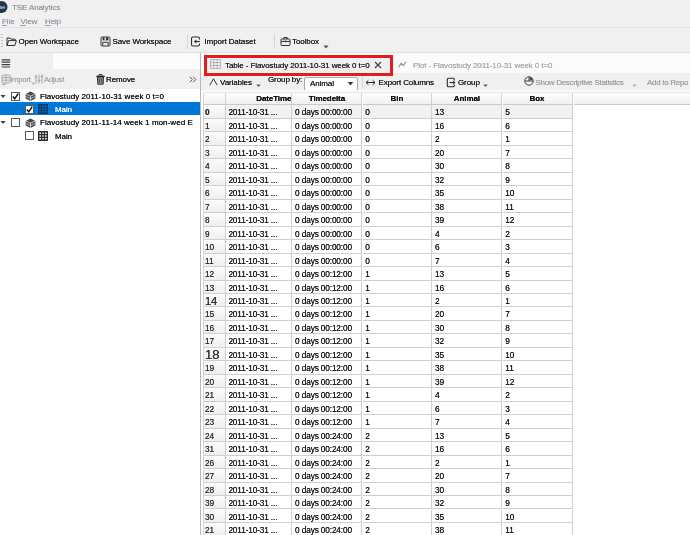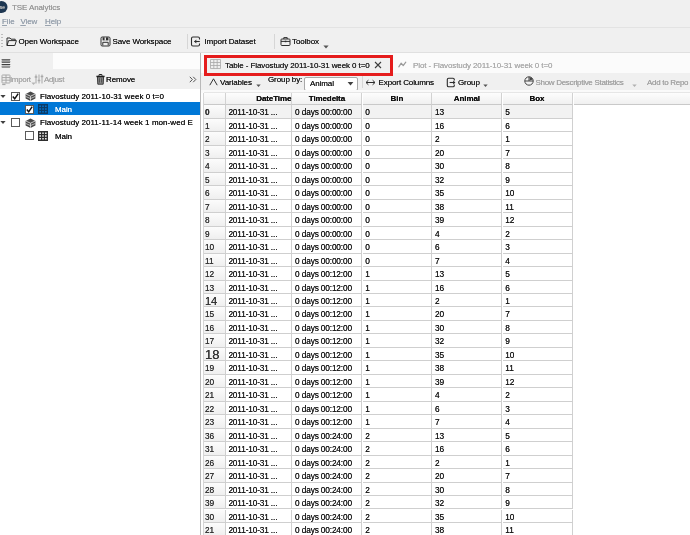--- a/index.html
+++ b/index.html
@@ -322,21 +322,21 @@
     <div class="abs" style="left:292.3px;top:401.74px;width:70.2px;height:13.47px;background:#ffffff;border-right:1px solid #d0d0d0;border-bottom:1px solid #cfcfcf;padding-left:2.8px;color:#1c1c1c;font-size:8.3px;letter-spacing:-0.15px;line-height:14.07px;white-space:nowrap;overflow:hidden;">0 days 00:12:00</div>
     <div class="abs" style="left:362.5px;top:401.74px;width:69.8px;height:13.47px;background:#ffffff;border-right:1px solid #d0d0d0;border-bottom:1px solid #cfcfcf;padding-left:2.8px;color:#1c1c1c;font-size:8.3px;letter-spacing:-0.15px;line-height:14.07px;white-space:nowrap;overflow:hidden;">1</div>
     <div class="abs" style="left:432.3px;top:401.74px;width:70.2px;height:13.47px;background:#ffffff;border-right:1px solid #d0d0d0;border-bottom:1px solid #cfcfcf;padding-left:2.8px;color:#1c1c1c;font-size:8.3px;letter-spacing:-0.15px;line-height:14.07px;white-space:nowrap;overflow:hidden;">6</div>
     <div class="abs" style="left:502.5px;top:401.74px;width:70.0px;height:13.47px;background:#ffffff;border-right:1px solid #d0d0d0;border-bottom:1px solid #cfcfcf;padding-left:2.8px;color:#1c1c1c;font-size:8.3px;letter-spacing:-0.15px;line-height:14.07px;white-space:nowrap;overflow:hidden;">3</div>
     <div class="abs" style="left:203.5px;top:415.21px;width:22.1px;height:13.47px;background:linear-gradient(#fcfcfc,#efefef);border-right:1px solid #cfcfcf;border-bottom:1px solid #cfcfcf;padding-left:1.5px;color:#333;font-size:8.3px;line-height:14.07px;">23</div>
     <div class="abs" style="left:225.6px;top:415.21px;width:66.7px;height:13.47px;background:#ffffff;border-right:1px solid #d0d0d0;border-bottom:1px solid #cfcfcf;padding-left:2.8px;color:#1c1c1c;font-size:8.3px;letter-spacing:-0.15px;line-height:14.07px;white-space:nowrap;overflow:hidden;">2011-10-31 ...</div>
     <div class="abs" style="left:292.3px;top:415.21px;width:70.2px;height:13.47px;background:#ffffff;border-right:1px solid #d0d0d0;border-bottom:1px solid #cfcfcf;padding-left:2.8px;color:#1c1c1c;font-size:8.3px;letter-spacing:-0.15px;line-height:14.07px;white-space:nowrap;overflow:hidden;">0 days 00:12:00</div>
     <div class="abs" style="left:362.5px;top:415.21px;width:69.8px;height:13.47px;background:#ffffff;border-right:1px solid #d0d0d0;border-bottom:1px solid #cfcfcf;padding-left:2.8px;color:#1c1c1c;font-size:8.3px;letter-spacing:-0.15px;line-height:14.07px;white-space:nowrap;overflow:hidden;">1</div>
     <div class="abs" style="left:432.3px;top:415.21px;width:70.2px;height:13.47px;background:#ffffff;border-right:1px solid #d0d0d0;border-bottom:1px solid #cfcfcf;padding-left:2.8px;color:#1c1c1c;font-size:8.3px;letter-spacing:-0.15px;line-height:14.07px;white-space:nowrap;overflow:hidden;">7</div>
     <div class="abs" style="left:502.5px;top:415.21px;width:70.0px;height:13.47px;background:#ffffff;border-right:1px solid #d0d0d0;border-bottom:1px solid #cfcfcf;padding-left:2.8px;color:#1c1c1c;font-size:8.3px;letter-spacing:-0.15px;line-height:14.07px;white-space:nowrap;overflow:hidden;">4</div>
-    <div class="abs" style="left:203.5px;top:428.68px;width:22.1px;height:13.47px;background:linear-gradient(#fcfcfc,#efefef);border-right:1px solid #cfcfcf;border-bottom:1px solid #cfcfcf;padding-left:1.5px;color:#333;font-size:8.3px;line-height:14.07px;">36</div>
+    <div class="abs" style="left:203.5px;top:428.68px;width:22.1px;height:13.47px;background:linear-gradient(#fcfcfc,#efefef);border-right:1px solid #cfcfcf;border-bottom:1px solid #cfcfcf;padding-left:1.5px;color:#333;font-size:8.3px;line-height:14.07px;">24</div>
     <div class="abs" style="left:225.6px;top:428.68px;width:66.7px;height:13.47px;background:#ffffff;border-right:1px solid #d0d0d0;border-bottom:1px solid #cfcfcf;padding-left:2.8px;color:#1c1c1c;font-size:8.3px;letter-spacing:-0.15px;line-height:14.07px;white-space:nowrap;overflow:hidden;">2011-10-31 ...</div>
     <div class="abs" style="left:292.3px;top:428.68px;width:70.2px;height:13.47px;background:#ffffff;border-right:1px solid #d0d0d0;border-bottom:1px solid #cfcfcf;padding-left:2.8px;color:#1c1c1c;font-size:8.3px;letter-spacing:-0.15px;line-height:14.07px;white-space:nowrap;overflow:hidden;">0 days 00:24:00</div>
     <div class="abs" style="left:362.5px;top:428.68px;width:69.8px;height:13.47px;background:#ffffff;border-right:1px solid #d0d0d0;border-bottom:1px solid #cfcfcf;padding-left:2.8px;color:#1c1c1c;font-size:8.3px;letter-spacing:-0.15px;line-height:14.07px;white-space:nowrap;overflow:hidden;">2</div>
     <div class="abs" style="left:432.3px;top:428.68px;width:70.2px;height:13.47px;background:#ffffff;border-right:1px solid #d0d0d0;border-bottom:1px solid #cfcfcf;padding-left:2.8px;color:#1c1c1c;font-size:8.3px;letter-spacing:-0.15px;line-height:14.07px;white-space:nowrap;overflow:hidden;">13</div>
     <div class="abs" style="left:502.5px;top:428.68px;width:70.0px;height:13.47px;background:#ffffff;border-right:1px solid #d0d0d0;border-bottom:1px solid #cfcfcf;padding-left:2.8px;color:#1c1c1c;font-size:8.3px;letter-spacing:-0.15px;line-height:14.07px;white-space:nowrap;overflow:hidden;">5</div>
     <div class="abs" style="left:203.5px;top:442.15px;width:22.1px;height:13.47px;background:linear-gradient(#fcfcfc,#efefef);border-right:1px solid #cfcfcf;border-bottom:1px solid #cfcfcf;padding-left:1.5px;color:#333;font-size:8.3px;line-height:14.07px;">31</div>
     <div class="abs" style="left:225.6px;top:442.15px;width:66.7px;height:13.47px;background:#ffffff;border-right:1px solid #d0d0d0;border-bottom:1px solid #cfcfcf;padding-left:2.8px;color:#1c1c1c;font-size:8.3px;letter-spacing:-0.15px;line-height:14.07px;white-space:nowrap;overflow:hidden;">2011-10-31 ...</div>
     <div class="abs" style="left:292.3px;top:442.15px;width:70.2px;height:13.47px;background:#ffffff;border-right:1px solid #d0d0d0;border-bottom:1px solid #cfcfcf;padding-left:2.8px;color:#1c1c1c;font-size:8.3px;letter-spacing:-0.15px;line-height:14.07px;white-space:nowrap;overflow:hidden;">0 days 00:24:00</div>
     <div class="abs" style="left:362.5px;top:442.15px;width:69.8px;height:13.47px;background:#ffffff;border-right:1px solid #d0d0d0;border-bottom:1px solid #cfcfcf;padding-left:2.8px;color:#1c1c1c;font-size:8.3px;letter-spacing:-0.15px;line-height:14.07px;white-space:nowrap;overflow:hidden;">2</div>
     <div class="abs" style="left:432.3px;top:442.15px;width:70.2px;height:13.47px;background:#ffffff;border-right:1px solid #d0d0d0;border-bottom:1px solid #cfcfcf;padding-left:2.8px;color:#1c1c1c;font-size:8.3px;letter-spacing:-0.15px;line-height:14.07px;white-space:nowrap;overflow:hidden;">16</div>

